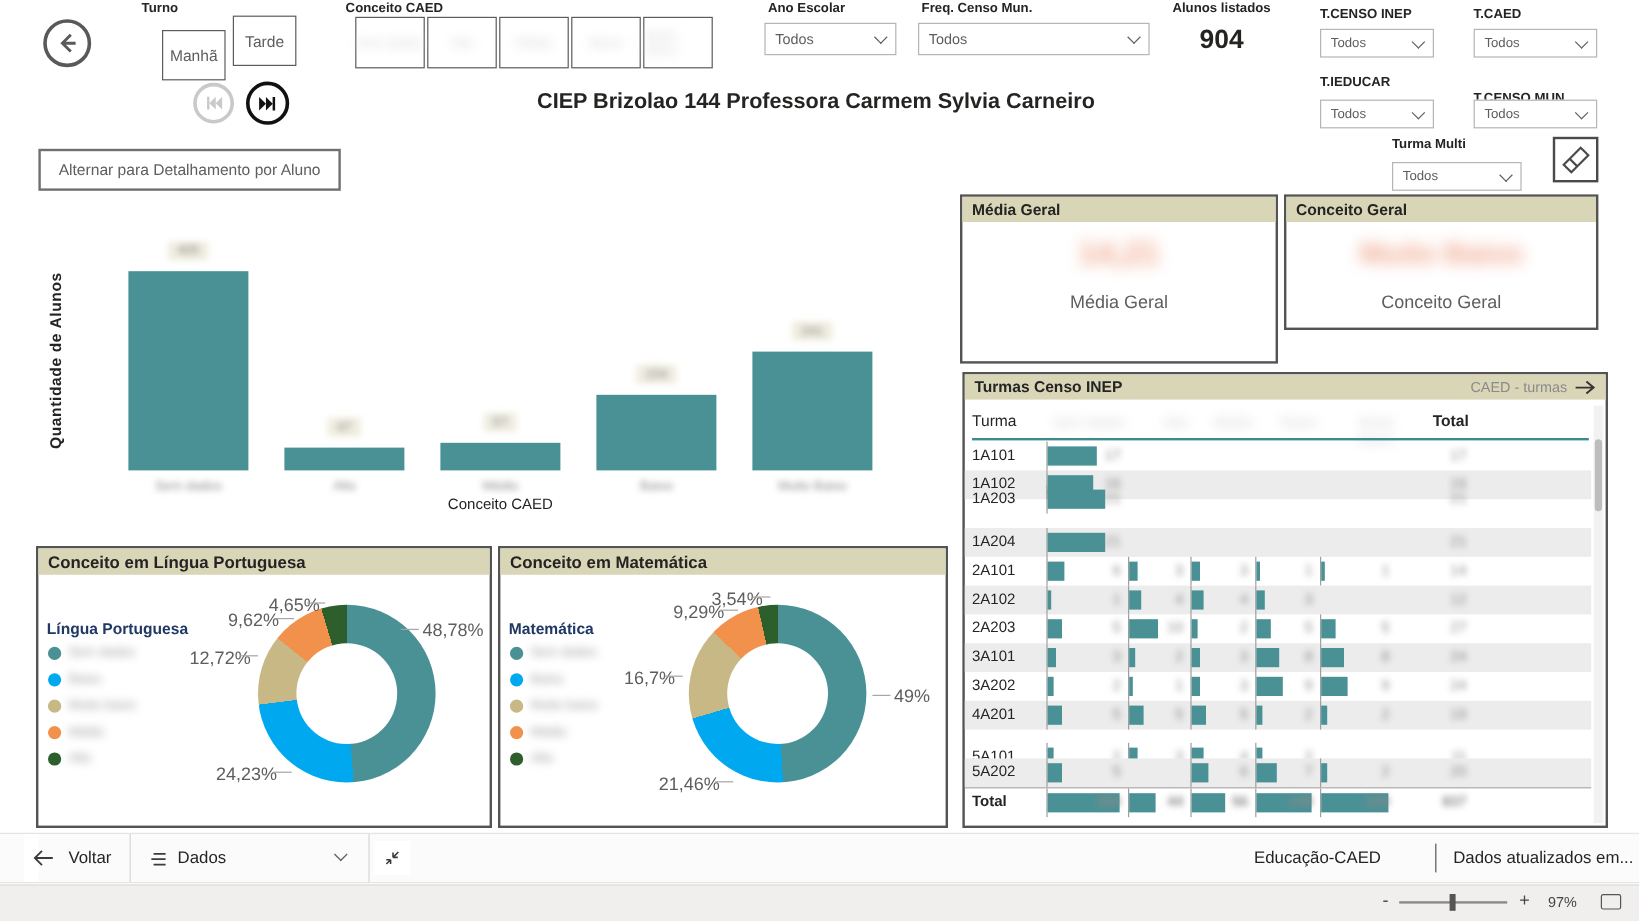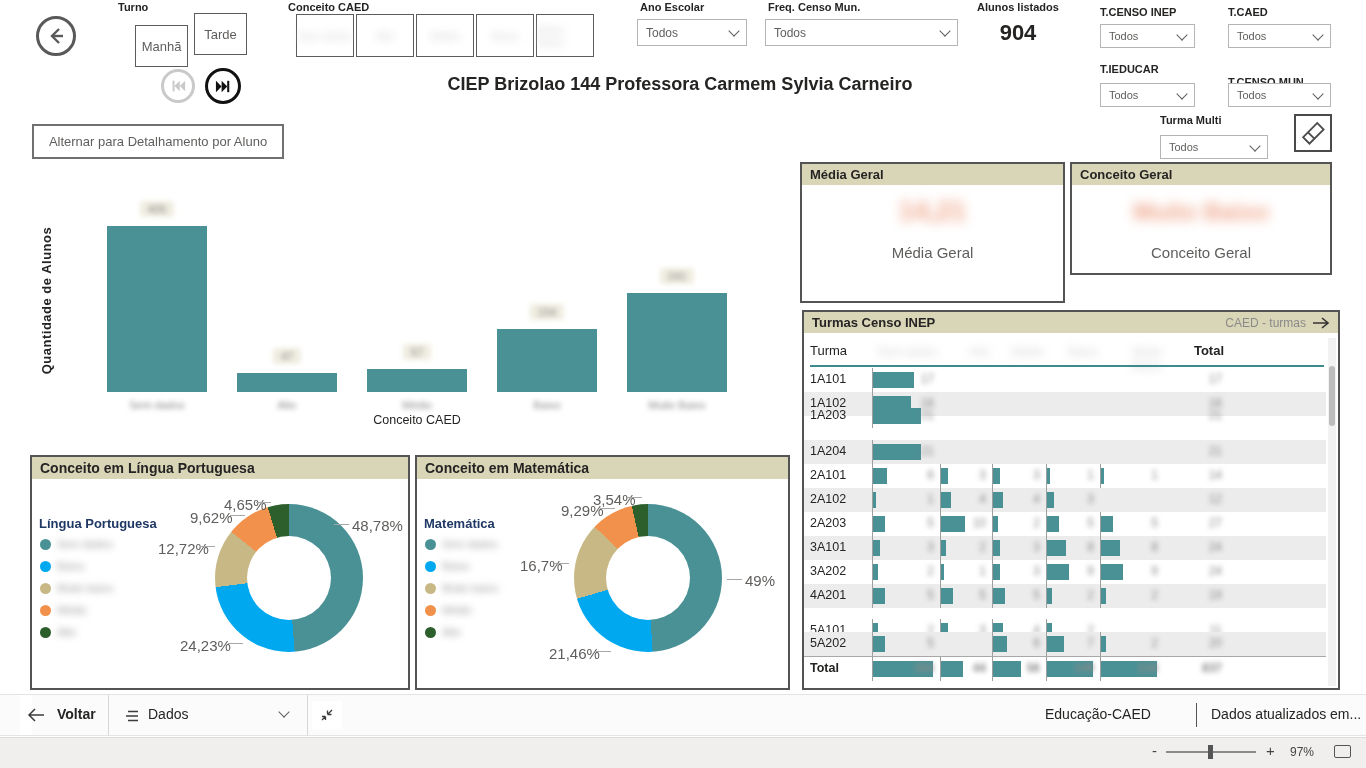--- a/index.html
+++ b/index.html
@@ -539,21 +539,21 @@
     </div>
   <div class="donut" id="mt-donut" style="left: 574px; top: 504px; background: conic-gradient(rgb(74, 145, 150) 0%, rgb(74, 145, 150) 49.0049%, rgb(0, 169, 239) 49.0049%, rgb(0, 169, 239) 70.467%, rgb(200, 184, 134) 70.467%, rgb(200, 184, 134) 87.1687%, rgb(242, 145, 75) 87.1687%, rgb(242, 145, 75) 96.4596%, rgb(45, 95, 44) 96.4596%, rgb(45, 95, 44) 100%);">
     <div class="donut-hole"></div>
   </div>
 
   <div id="action-bar">
     <div class="abs btn" style="left:20px;top:0;height:40px;padding:0 6px;">
       <svg width="18" height="14" viewBox="0 0 18 14" style="position:absolute;left:7px;top:13px;">
         <path d="M8 1 L2 7 L8 13 M2 7 H17" stroke="#3b3b3b" stroke-width="1.5" fill="none"></path>
       </svg>
-      <span class="footer-txt" style="left:37px;top:11px;font-weight:bold;">Voltar</span>
+      <span class="footer-txt" style="left:37px;top:11px;">Voltar</span>
     </div>
     <div class="vsep" style="left:108px;top:0;height:40px;"></div>
     <div class="abs" style="left:108px;top:0;width:199px;height:40px;">
       <svg width="14" height="12" viewBox="0 0 14 12" style="position:absolute;left:18px;top:15px;">
         <path d="M2 1.5 H12 M0 6 H12 M2 10.5 H12" stroke="#3b3b3b" stroke-width="1.4"></path>
       </svg>
       <span class="footer-txt" style="left:40px;top:11px;">Dados</span>
       <span class="chev" style="position:absolute;left:172px;top:16px;"></span>
     </div>
     <div class="vsep" style="left:307px;top:0;height:40px;"></div>

